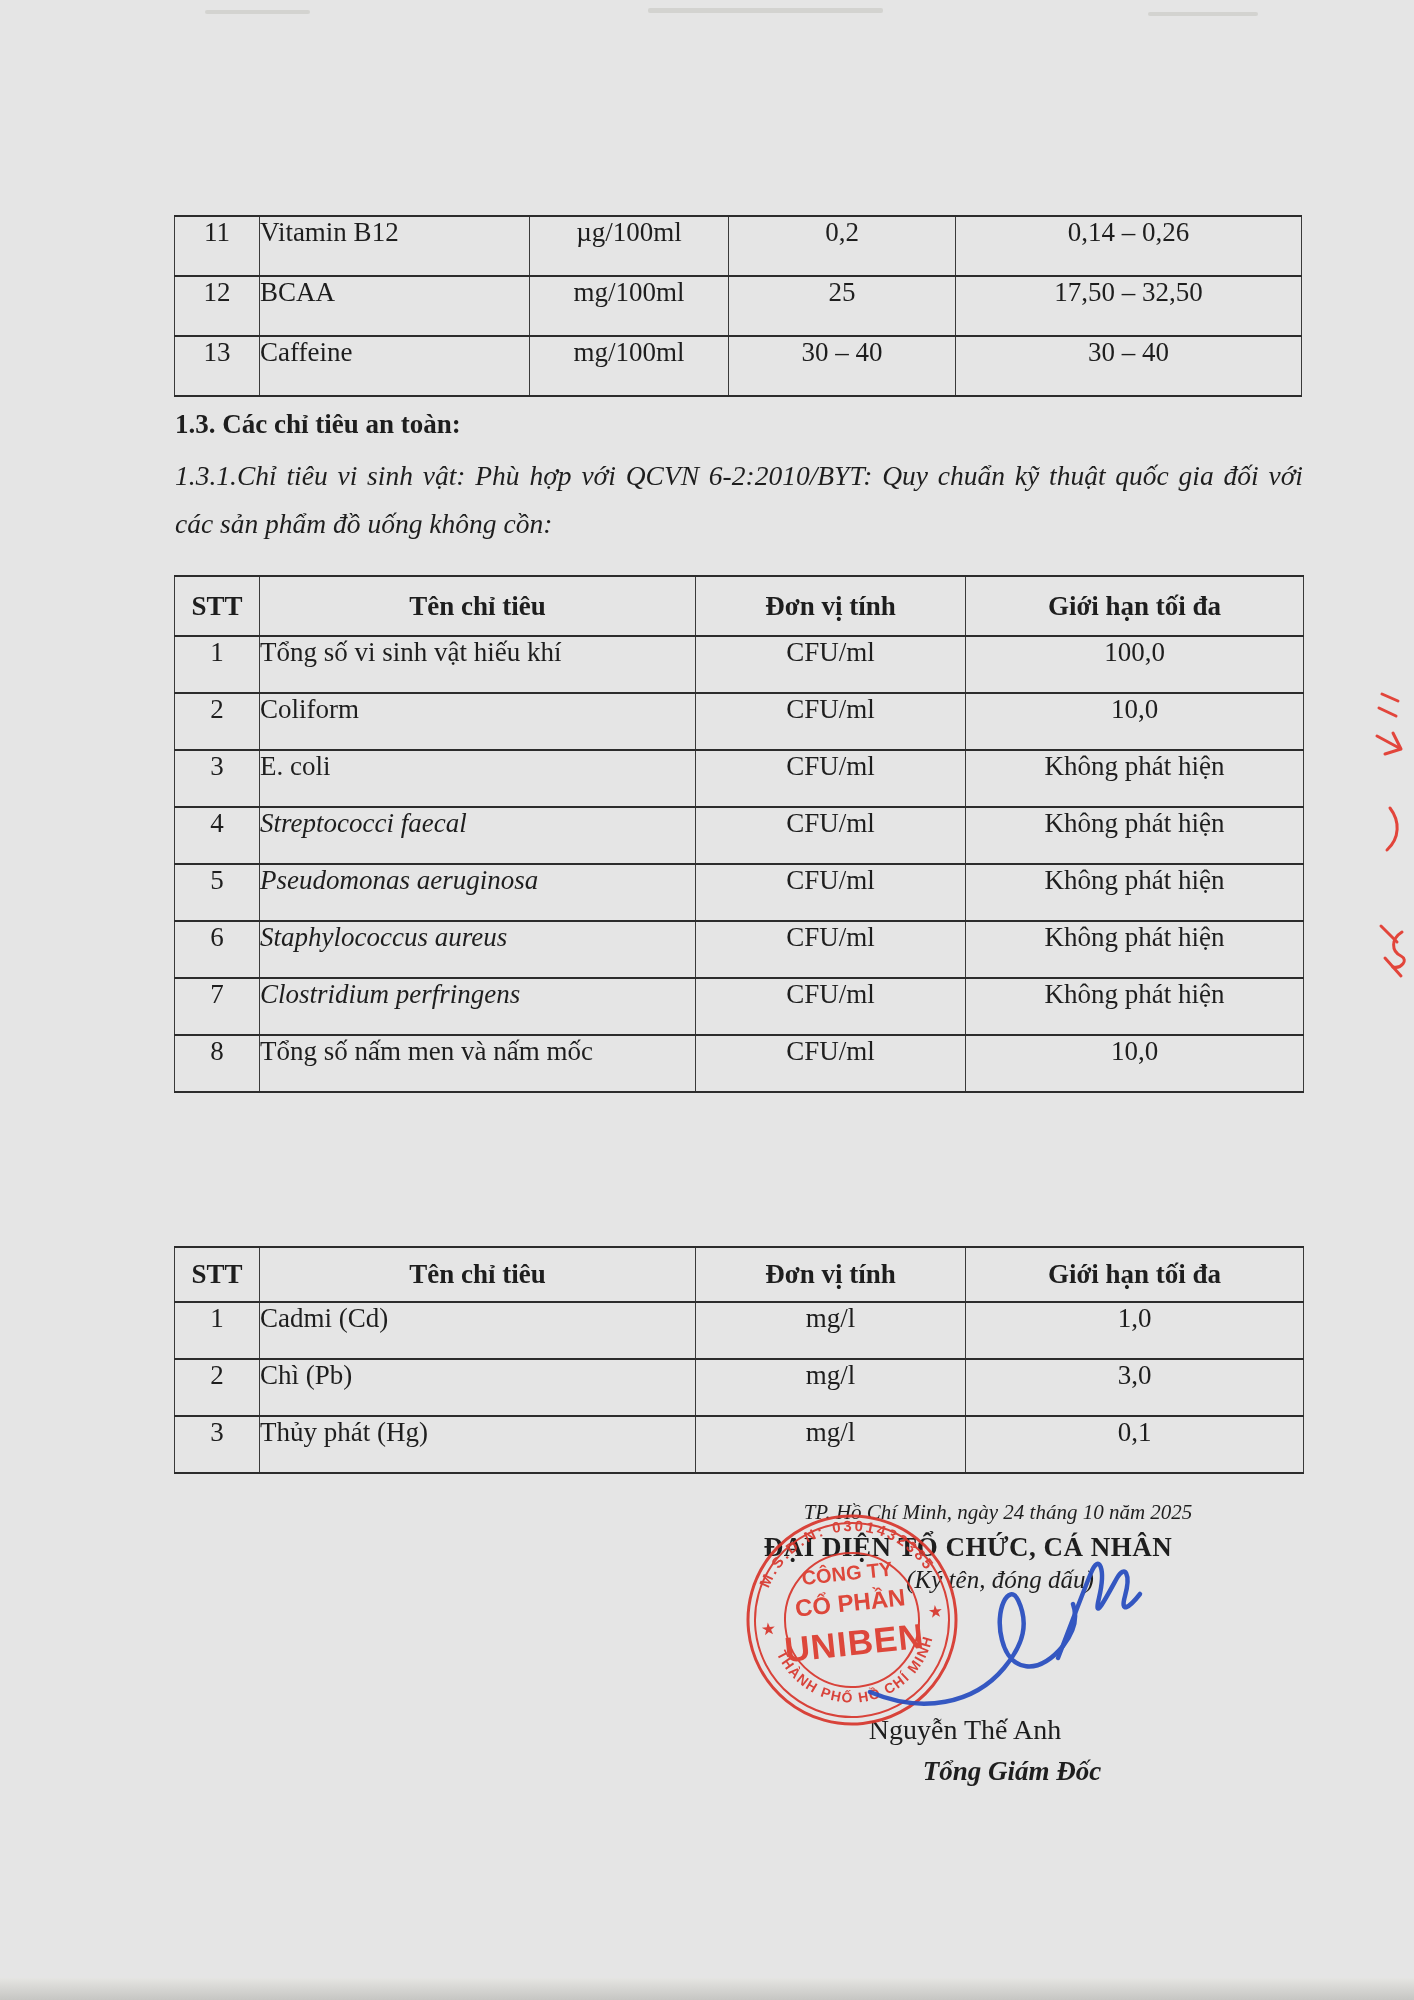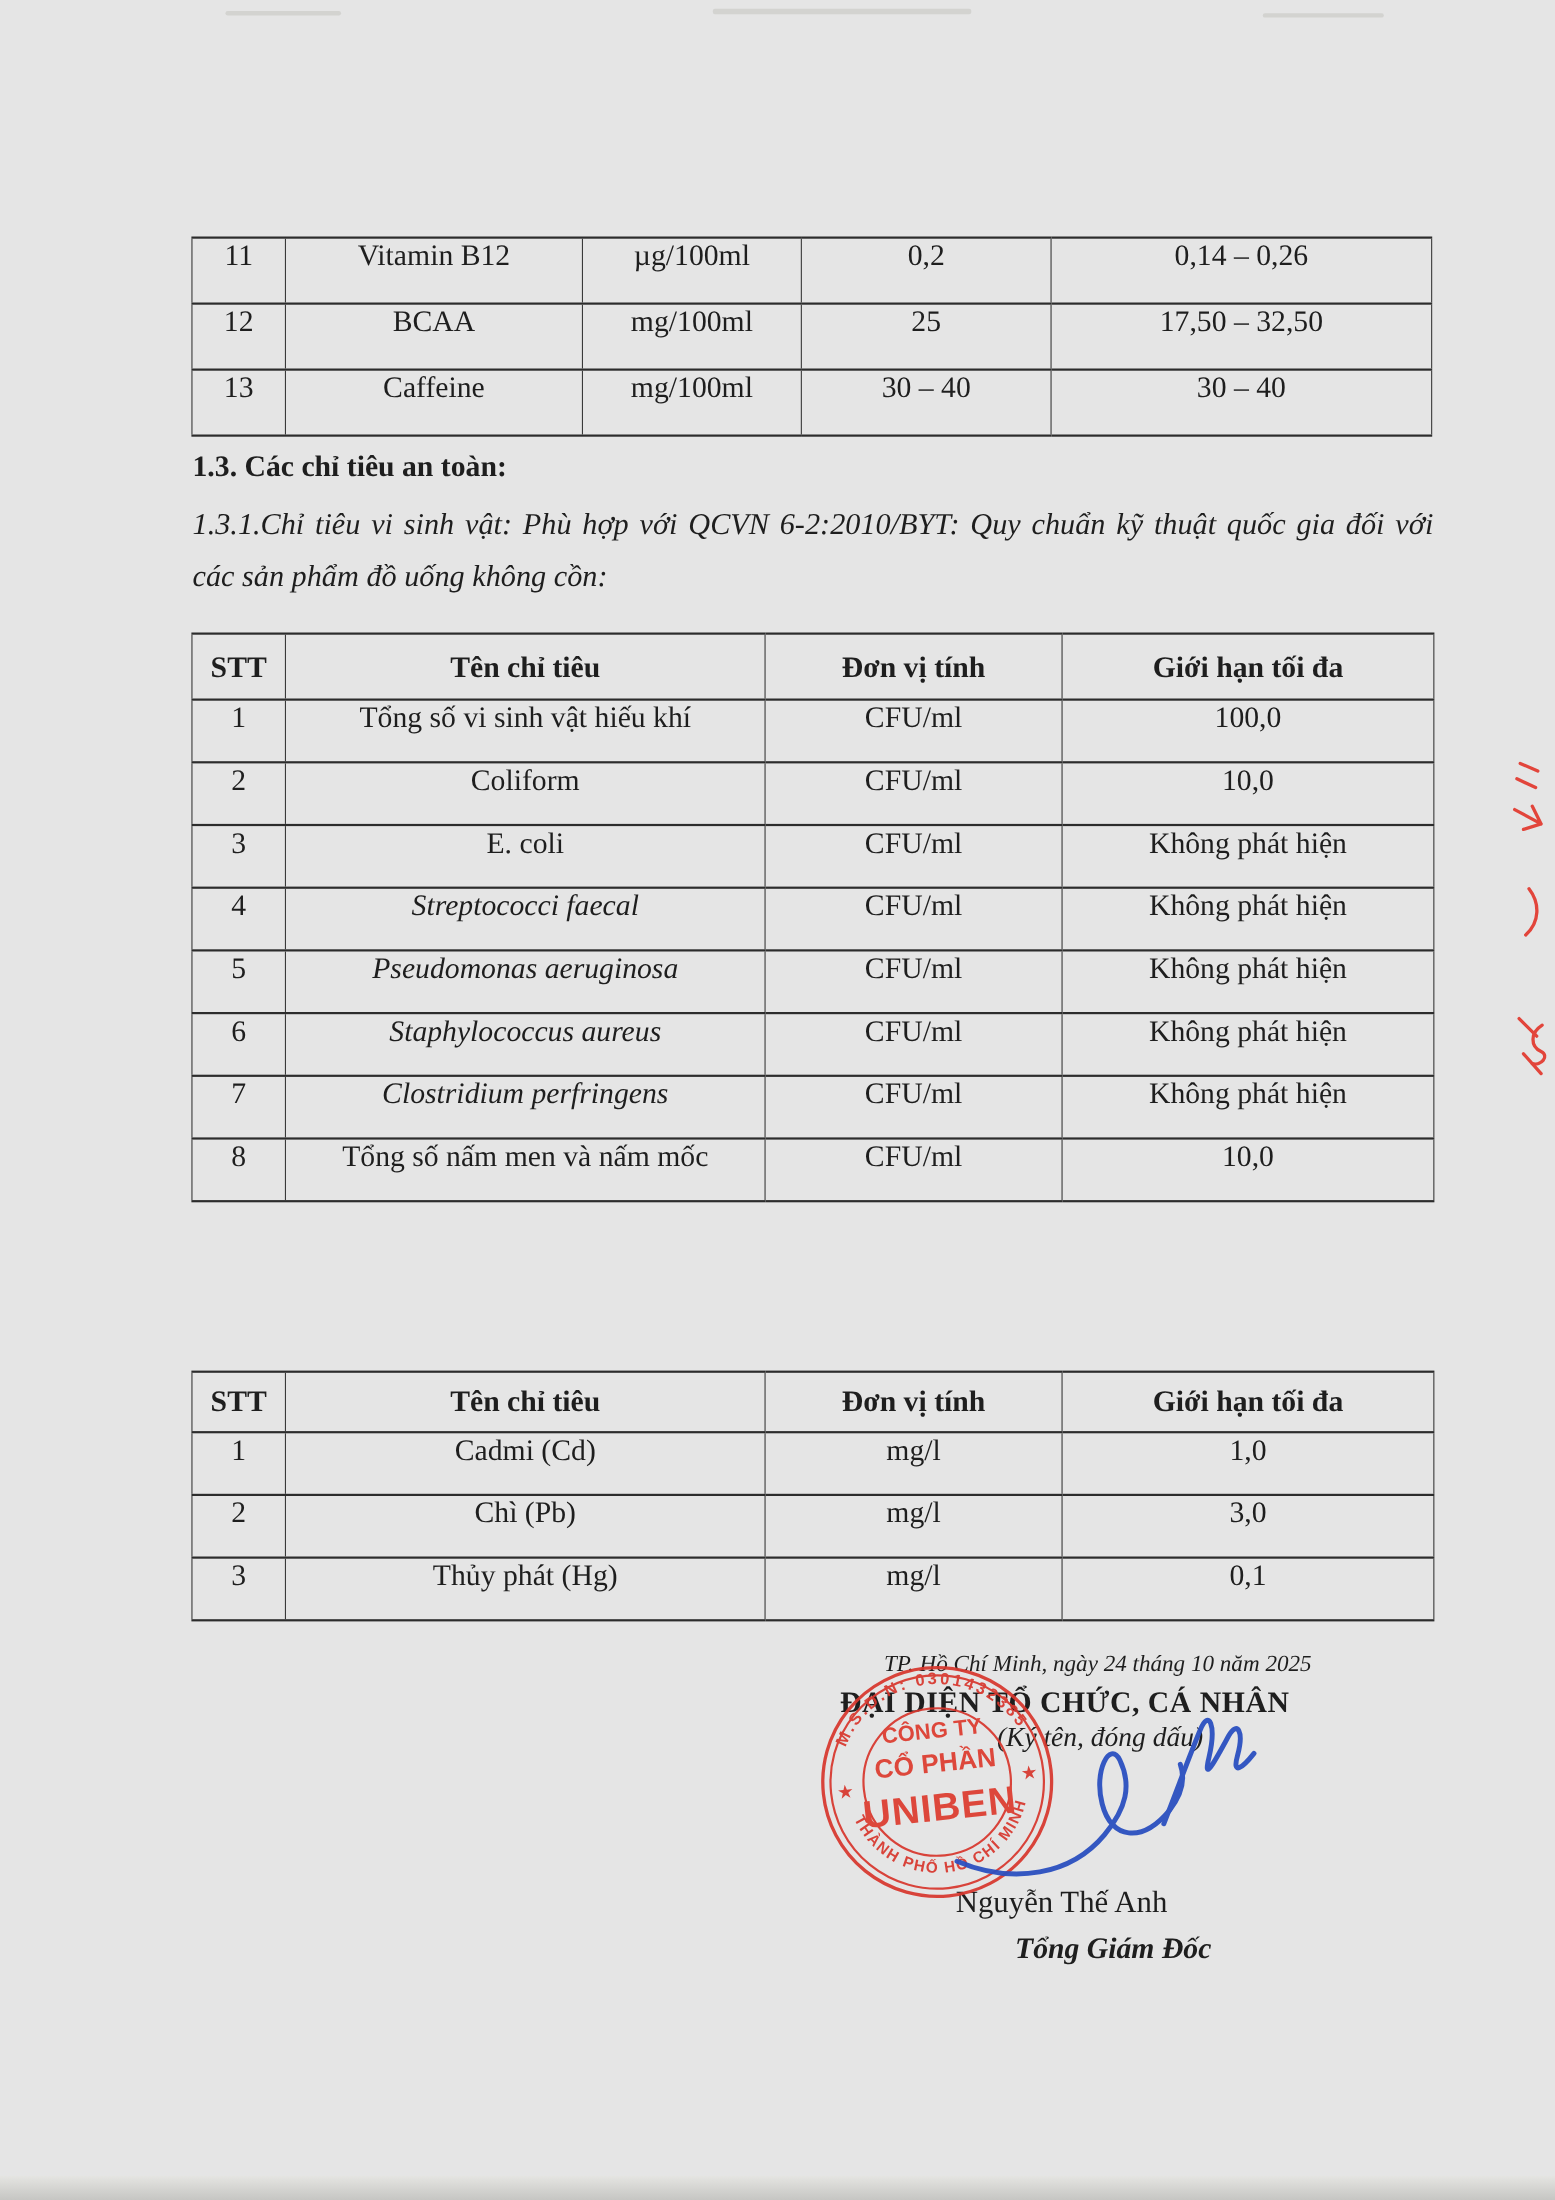--- a/index.html
+++ b/index.html
@@ -15,21 +15,21 @@
   
   table.tbl{position:absolute; border-collapse:collapse; table-layout:fixed;
     font-size:27px; color:#1e1e1e;}
   table.tbl td, table.tbl th{
     border-top:2px solid #2c2c2c; border-bottom:2px solid #2c2c2c;
     border-left:1.6px solid #3a3a3a; border-right:1.6px solid #3a3a3a;
     vertical-align:top; overflow:hidden; padding:0;
   }
   table.tbl th{font-weight:bold; vertical-align:middle; text-align:center; font-size:27px;}
   td.c-stt{text-align:center; padding-top:13px;}
-  td.c-name{text-align:center; padding-left:16px; padding-top:13px;}
+  td.c-name{text-align:left; padding-left:16px; padding-top:13px;}
   td.c-unit{text-align:center; padding-top:7px;}
   td.c-val, td.c-range, td.c-limit{text-align:center; padding-top:6px;}
   td.it{font-style:italic;}
   #topTable tr{height:60px;}
   #microTable thead tr{height:60px;} #microTable tbody tr{height:57px;}
   #metalTable thead tr{height:55px;} #metalTable tbody tr{height:57px;}
   
   .abs{position:absolute;}
   .h13{font-weight:bold; font-size:27px;}
   .para{font-style:italic; font-size:27.5px; line-height:48px; width:1128px;}

